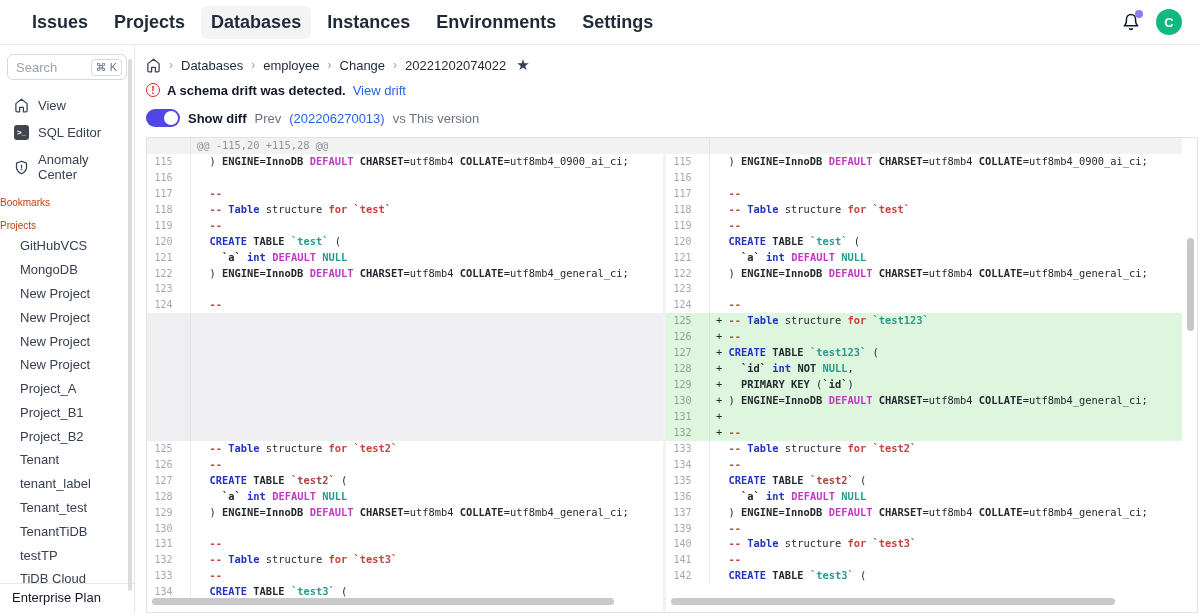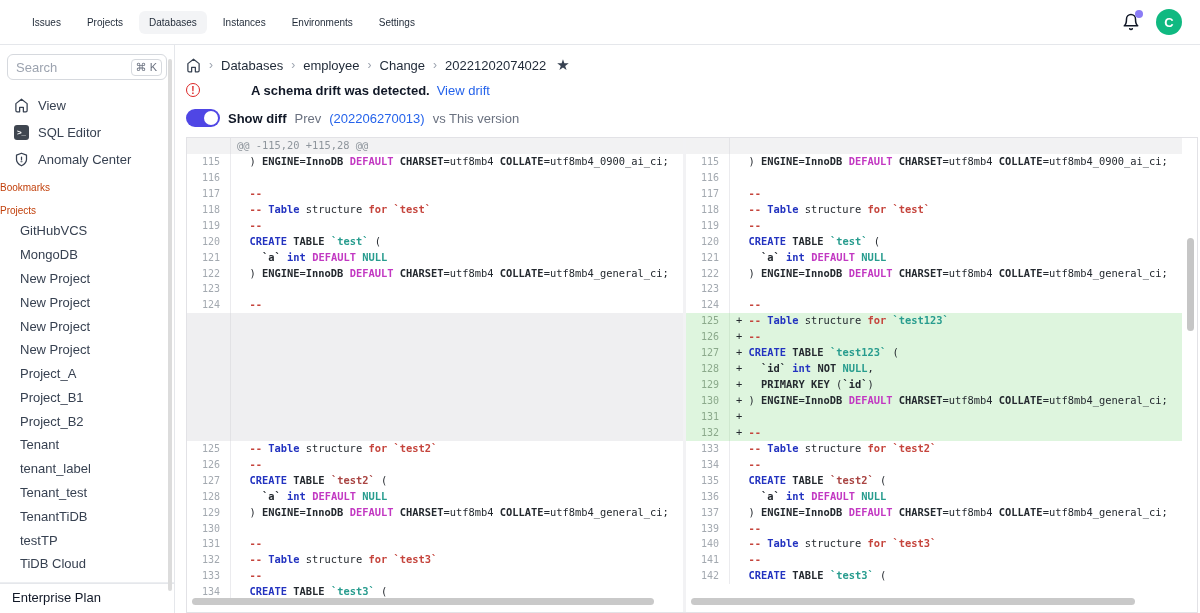--- a/index.html
+++ b/index.html
@@ -17,31 +17,31 @@
   
   .navbar{height:45px;display:flex;align-items:center;border-bottom:1px solid #e5e7eb;padding:0 12px;}
   .brand{display:flex;align-items:center;gap:8px;width:158px;flex:none;}
   .logo{width:30px;height:30px;background:#121212;border-radius:50%;position:relative;flex:none;}
   .logo .band{position:absolute;left:5px;top:8px;width:20px;height:9px;background:#fff;border-radius:4.5px;}
   .logo .eye{position:absolute;top:10.5px;width:4px;height:4px;background:#121212;border-radius:1px;}
   .logo .eye.l{left:10px}.logo .eye.r{left:17px}
   .logo .mouth{position:absolute;left:12px;bottom:5px;width:6px;height:3px;background:#fff;border-radius:0 0 3px 3px;}
   .brand-name{font-size:21px;font-weight:800;letter-spacing:-0.5px;color:#111827;}
   .nav-items{display:flex;align-items:center;gap:6px;margin-left:10px;}
-  .nav-item{font-size:10px;color:#1f2937;padding:6px 10px;border-radius:6px;cursor:pointer;white-space:nowrap;}
+  .nav-item{font-size:18px;color:#1f2937;padding:6px 10px;border-radius:6px;cursor:pointer;white-space:nowrap;font-weight:bold;}
   .nav-item.active{background:var(--active-tab-bg);}
   .nav-spacer{flex:1}
   .bell-wrap{position:relative;margin-right:16px;color:#111827;}
   .bell-dot{position:absolute;top:-3px;right:-3px;width:8px;height:8px;border-radius:50%;background:var(--bell-dot);}
   .avatar{width:26px;height:26px;border-radius:50%;background:var(--avatar-bg);color:#fff;font-size:13px;
     font-weight:700;display:flex;align-items:center;justify-content:center;margin-right:6px;}
 
   
   .shell{display:flex;height:568px;}
-  .sidebar{width:175px;flex:none;border-right:1px solid #e5e7eb;position:relative;padding-top:9px;}
+  .sidebar{width:135px;flex:none;border-right:1px solid #e5e7eb;position:relative;padding-top:9px;}
   .search-box{margin:0 7px;height:26px;border:1px solid #d6d9de;border-radius:6px;display:flex;
     align-items:center;padding:0 4px 0 8px;gap:4px;}
   .search-ph{flex:1;font-size:13px;color:#9ca3af;}
   .kbd-chip{font-size:11px;color:#6b7280;border:1px solid #d6d9de;border-radius:4px;padding:1px 4px;white-space:nowrap;}
   .side-nav{margin-top:12px;}
   .side-item{display:flex;align-items:center;gap:9px;padding:6px 14px;font-size:13px;color:#374151;cursor:pointer;}
   .side-item .ic{color:#374151;flex:none;display:flex;}
   .term-ic{width:15px;height:15px;background:#3f4650;color:#fff;border-radius:3px;font-size:8px;font-weight:700;
     display:flex;align-items:center;justify-content:center;letter-spacing:0;}
   .section-label{font-size:10px;color:#c2410c;padding:9px 0 3px;}
@@ -54,41 +54,41 @@
   
   .content{flex:1;display:flex;flex-direction:column;padding:8px 2px 0 11px;min-width:0;}
   .breadcrumb{display:flex;align-items:center;gap:8px;font-size:13px;color:#1f2937;height:24px;}
   .crumb{font-weight:500;cursor:pointer;white-space:nowrap;}
   .crumb-sep{color:#9ca3af;font-size:12px;}
   .bc-home{color:#374151;display:flex;cursor:pointer;}
   .star{color:#374151;font-size:15px;margin-left:2px;cursor:pointer;}
   .alert-row{display:flex;align-items:center;gap:7px;height:22px;margin-top:2px;}
   .alert-ic{width:14px;height:14px;border:1.5px solid var(--alert-red);border-radius:50%;color:var(--alert-red);
     font-size:10px;font-weight:700;display:flex;align-items:center;justify-content:center;flex:none;}
-  .alert-msg{font-size:13px;font-weight:600;color:#111827;margin-left:44px;}
+  .alert-msg{font-size:13px;font-weight:600;color:#111827;}
   .alert-link{font-size:13px;color:var(--accent-link);cursor:pointer;}
   .diffbar{display:flex;align-items:center;gap:8px;height:26px;margin:4px 0 6px;}
   .toggle{width:34px;height:18px;border-radius:9px;background:var(--toggle-on);position:relative;cursor:pointer;flex:none;}
   .toggle .knob{position:absolute;top:2px;right:2px;width:14px;height:14px;border-radius:50%;background:#fff;}
   .toggle-label{font-size:13px;font-weight:700;color:#111827;}
   .prev-label,.vs-label{font-size:13px;color:#6b7280;}
   .prev-version{font-size:13px;color:var(--accent-link);cursor:pointer;}
 
   
   .diff-container{flex:1;border:1px solid #e2e2e6;display:flex;min-height:0;position:relative;background:#fff;}
   .pane{flex:1;min-width:0;position:relative;overflow:hidden;}
   .pane.left{border-right:3px solid #f2f2f4;}
   .scroll-gutter{width:15px;flex:none;position:relative;}
   .vthumb{position:absolute;top:100px;right:3px;width:7px;height:93px;border-radius:4px;background:#c6c6c6;}
   .hthumb{position:absolute;bottom:7px;left:5px;height:7px;border-radius:4px;background:#c9c9c9;}
   .pane.left .hthumb{width:462px;}
   .pane.right .hthumb{width:444px;}
   .diff-row{display:flex;height:15.95px;line-height:15.9px;
     font-family:"DejaVu Sans Mono",monospace;font-size:10.4px;white-space:pre;}
-  .ln{width:44px;flex:none;text-align:right;padding-right:10px;color:var(--line-number);
+  .ln{width:44px;flex:none;text-align:center;padding-right:10px;color:var(--line-number);
     border-right:1px solid #ebebee;font-size:10px;}
   .code{padding-left:6px;flex:1;overflow:hidden;color:var(--code-plain);}
   .diff-row.head{background:var(--hunk-bg);}
   .diff-row.head .ln{border-right-color:#e4e4e7;}
   .diff-row.pad{background:var(--pad-bg);}
   .diff-row.pad .ln{background:var(--pad-bg);border-right-color:#e2e2e5;}
   .diff-row.add{background:var(--add-line-bg);}
   .diff-row.add .ln{border-right-color:#cfe8cf;color:#8ba98b;}
   .tk-p{color:var(--code-plain);}
   .tk-b{color:var(--code-plain);font-weight:700;}

